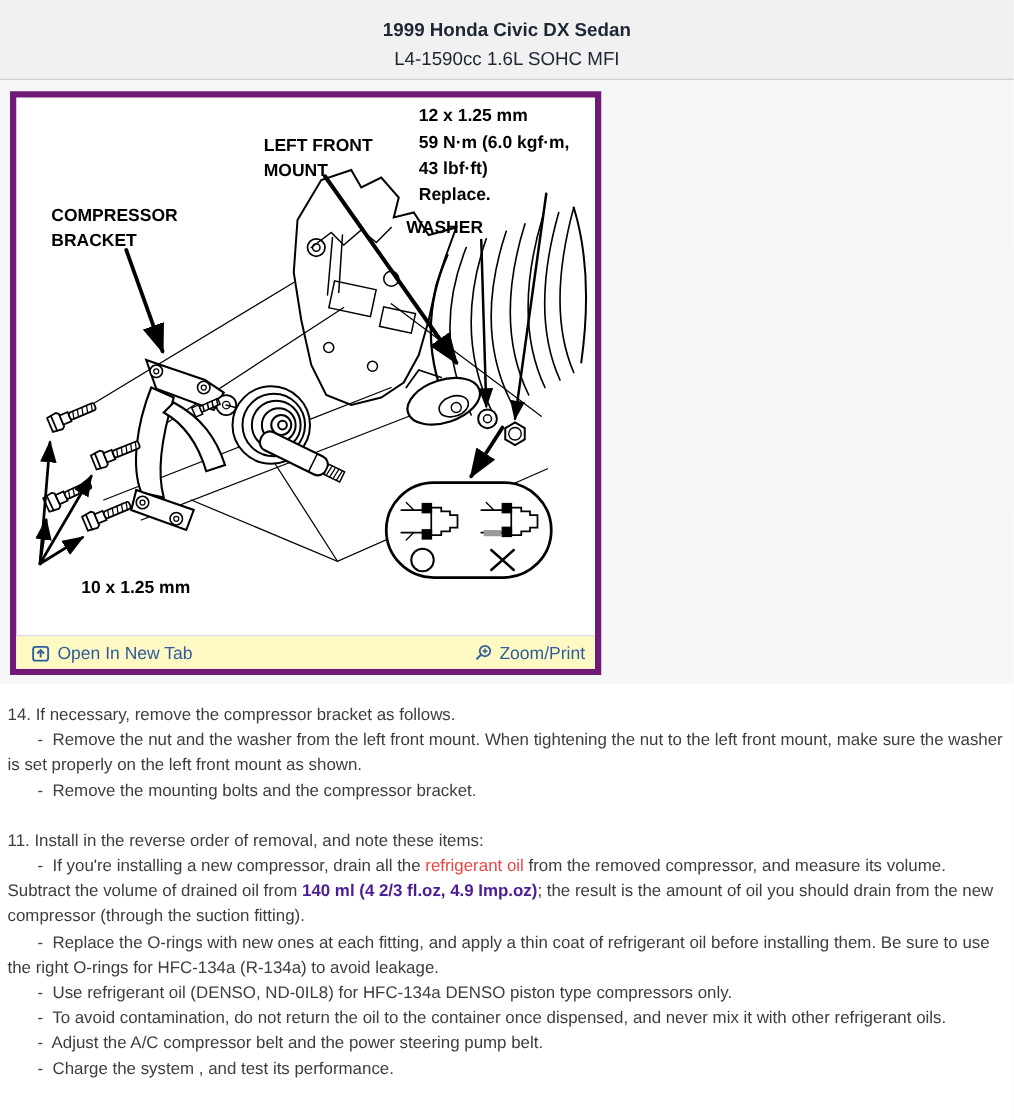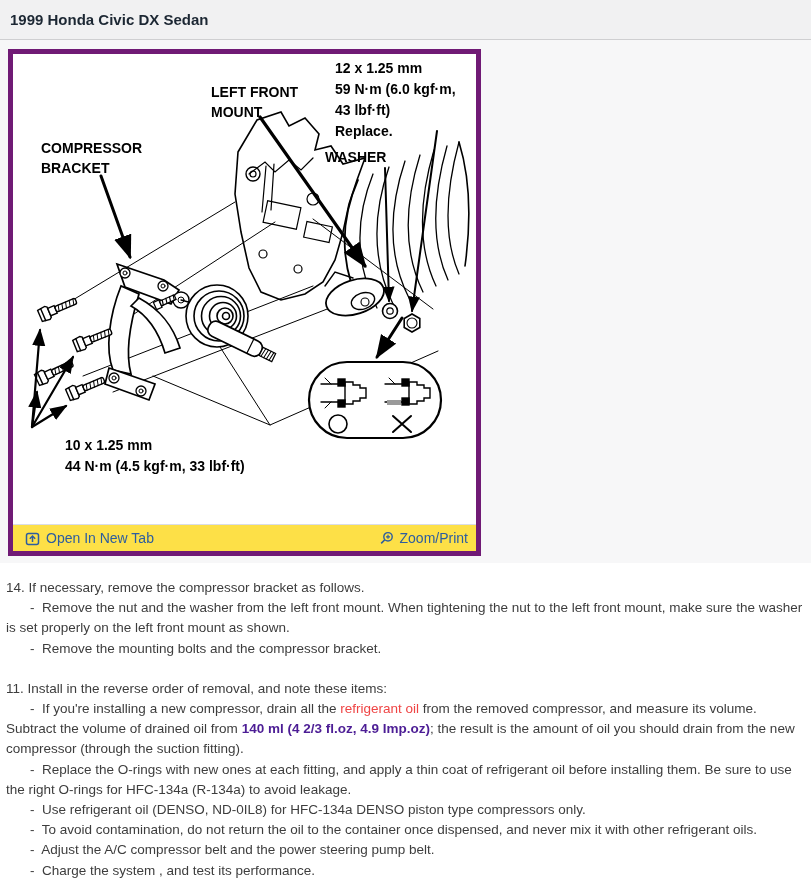--- a/index.html
+++ b/index.html
@@ -6,60 +6,60 @@
   html,body{margin:0;padding:0;}
   body{
     width:811px;height:896px;overflow:hidden;
     background:#ffffff;
     font-family:"Liberation Sans","DejaVu Sans",sans-serif;
     color:#3d3d3d;
   }
   
   .app-header{
     height:31px;background:#f1f1f2;border-bottom:1px solid #cfcfd1;
-    display:flex;align-items:center;padding:4px 10px;gap:6px;white-space:nowrap;
+    display:flex;align-items:center;padding:16px 10px;gap:6px;white-space:nowrap;flex-direction:column;
   }
   .app-header .t-bold{font-size:15px;font-weight:bold;color:#1c2733;}
   .app-header .t-rest{font-size:15px;color:#1c2733;}
   
   .figure-zone{background:#f7f7f8;padding:9px 0 7px 8px;}
   .figure-panel{
     width:463px;background:#ffffff;border:5px solid #701a75;
   }
   .diagram{position:relative;width:463px;height:430px;overflow:hidden;}
   .diagram svg{position:absolute;left:0;top:0;}
   .dlabel{
     position:absolute;font-weight:bold;color:#000;
     font-size:14px;line-height:20px;letter-spacing:0;white-space:nowrap;
   }
   .dlabel.torq{line-height:21px;}
   .figure-footer{
-    height:26px;background:#fde047;border-top:1px solid #d9dde8;
+    height:26px;background:#fef9c3;border-top:1px solid #d9dde8;
     display:flex;align-items:center;justify-content:space-between;
     padding:0 8px 0 12px;
-    margin-top:40px;
   }
   .fig-link{
     display:flex;align-items:center;gap:6px;color:#2d5d9f;font-size:14px;
     text-decoration:none;cursor:pointer;
   }
   .fig-link svg{display:block;}
   
   .doc-text{padding:15px 8px 0 6px;font-size:13.5px;line-height:20.2px;}
   .doc-text p{margin:0;}
   .doc-text .bullet{text-indent:24px;}
   .doc-text .step-gap{margin-top:20px;}
   .doc-text a{color:#ef4444;text-decoration:none;cursor:pointer;}
   .doc-text b{font-weight:bold;color:#4c1d95;}
 </style>
 </head>
 <body>
 
 <div class="app-header">
   <span class="t-bold">1999 Honda Civic DX Sedan</span>
+  <span class="t-rest">L4-1590cc 1.6L SOHC MFI</span>
 </div>
 
 <div class="figure-zone">
   <div class="figure-panel">
     <div class="diagram">
 
       <svg width="463" height="430" viewBox="0 0 463 430">
         <defs>
           <marker id="ah" markerWidth="10" markerHeight="8" refX="7.2" refY="3" orient="auto" markerUnits="strokeWidth">
             <path d="M0,0 L8,3 L0,6 Z" fill="#000"></path>
@@ -260,21 +260,20 @@
         <div>LEFT FRONT</div>
         <div>MOUNT</div>
       </div>
       <div class="dlabel" style="left:312px;top:93px;">WASHER</div>
       <div class="dlabel" style="left:28px;top:84px;">
         <div>COMPRESSOR</div>
         <div>BRACKET</div>
       </div>
       <div class="dlabel torq" style="left:19px;top:381px;margin-left:33px;">
         <div>10 x 1.25 mm</div>
-        <div>44 N·m (4.5 kgf·m, 33 lbf·ft)</div>
       </div>
     </div>
 
     <div class="figure-footer">
       <a class="fig-link">
         <svg width="15" height="15" viewBox="0 0 15 15">
           <rect x="1.5" y="2.5" width="12" height="11" rx="2" fill="none" stroke="#2d5d9f" stroke-width="1.5"></rect>
           <path d="M7.5,11 L7.5,6" stroke="#2d5d9f" stroke-width="1.5" fill="none"></path>
           <path d="M4.8,7.8 L7.5,5 L10.2,7.8" stroke="#2d5d9f" stroke-width="1.5" fill="none"></path>
         </svg>

